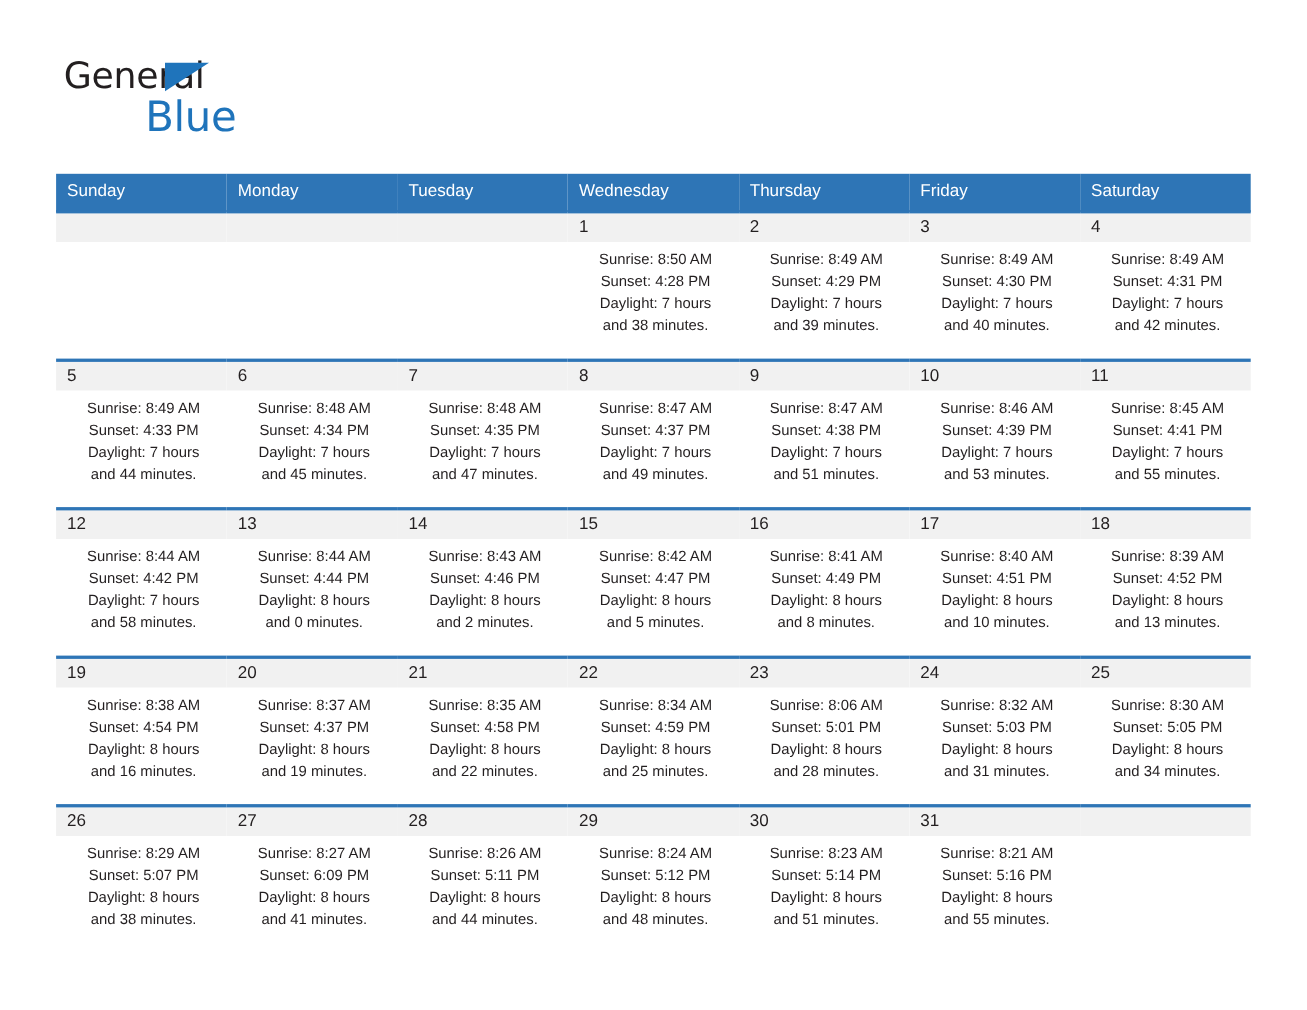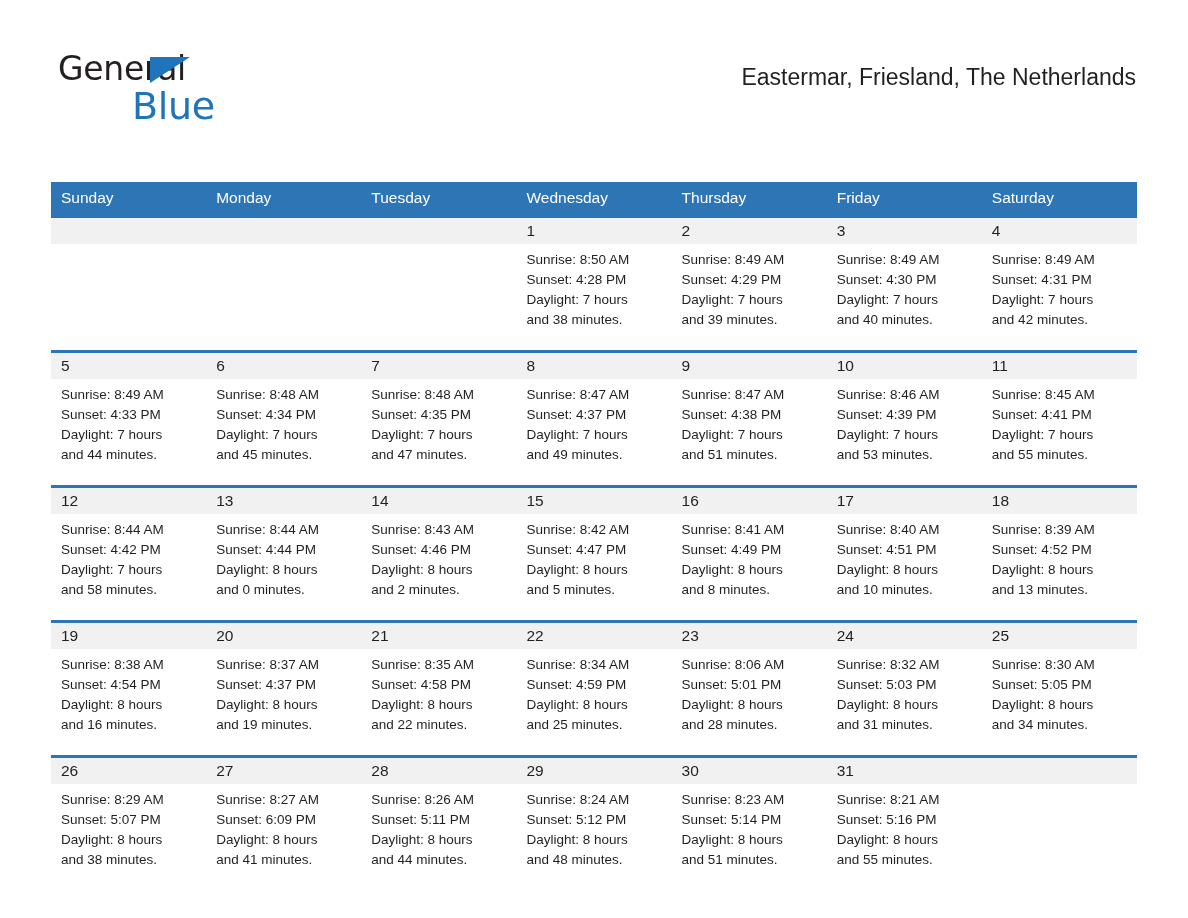--- a/index.html
+++ b/index.html
@@ -86,21 +86,20 @@
     color: #231f20;
     white-space: nowrap;
   }
 
   
   .calendar {
     position: absolute;
     left: 51px;
     top: 158px;
     width: 1086px;
-    margin-top: 24px;
   }
   table.cal {
     border-collapse: collapse;
     table-layout: fixed;
     width: 1086px;
   }
   table.cal col { width: 155.14px; }
 
   thead th {
     background: #2e75b6;
@@ -128,20 +127,21 @@
     padding: 3px 0 0 10px;
     box-sizing: border-box;
   }
   .daynum {
     font-size: 15.5px;
     color: #231f20;
     line-height: 20px;
   }
   .cell-body {
     padding: 6px 6px 0 10px;
+    text-align: center;
   }
   .cell-line {
     font-size: 13.5px;
     line-height: 20px;
     color: #231f20;
     white-space: nowrap;
   }
   td.empty .cell-body { visibility: hidden; }
 </style>
 </head>
@@ -151,21 +151,20 @@
 
   <div class="header">
 
     <div class="brand">
       <span class="brand-row1">General</span>
       <span class="brand-tri"></span>
       <span class="brand-row2">Blue</span>
     </div>
 
     <div class="title-block">
-      <div class="cal-subtitle">Eastermar, Friesland, The Netherlands</div>
     </div>
 
   </div>
 
   <div class="calendar">
     <table class="cal">
       <colgroup>
         <col>
           <col>
           <col>

